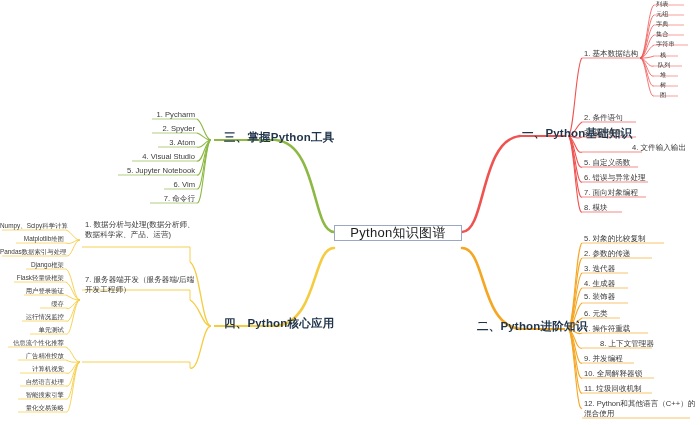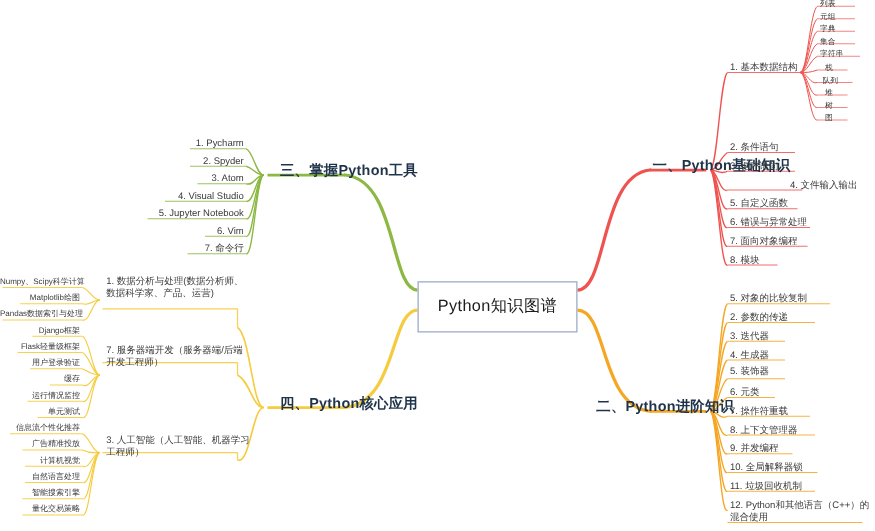--- a/index.html
+++ b/index.html
@@ -8,21 +8,21 @@
     font-family:"Liberation Sans","DejaVu Sans",sans-serif;
     color:#2b2b2b;
   }
   #canvas{position:absolute;inset:0;width:700px;height:425px;}
   svg.lines{position:absolute;left:0;top:0;width:700px;height:425px;pointer-events:none;}
 
   .node{position:absolute;white-space:nowrap;line-height:1.15;}
 
   
   .root{
-    left:334px;top:225px;width:128px;height:41px;
+    left:334px;top:225px;width:128px;height:16px;
     box-sizing:border-box;
     border:1px solid #9aa8c4;border-radius:0;background:#ffffff;
     display:flex;align-items:center;justify-content:center;
     font-size:13px;color:#1c1c1c;letter-spacing:.3px;
   }
 
   
   .b1{font-size:11.5px;font-weight:bold;color:#1f3349;letter-spacing:.2px;}
 
   
@@ -208,21 +208,21 @@
     <span>二、Python进阶知识</span>
   </div>
 
   <div class="node l2" style="left:584px;top:235px;"><span>5. 对象的比较复制</span></div>
   <div class="node l2" style="left:584px;top:250px;"><span>2. 参数的传递</span></div>
   <div class="node l2" style="left:584px;top:265px;"><span>3. 迭代器</span></div>
   <div class="node l2" style="left:584px;top:280px;"><span>4. 生成器</span></div>
   <div class="node l2" style="left:584px;top:293px;"><span>5. 装饰器</span></div>
   <div class="node l2" style="left:584px;top:310px;"><span>6. 元类</span></div>
   <div class="node l2" style="left:584px;top:325px;"><span>7. 操作符重载</span></div>
-  <div class="node l2" style="left:584px;top:340px;"><span>8. 上下文管理器</span></div>
+  <div class="node l2" style="left:600px;top:340px;"><span>8. 上下文管理器</span></div>
   <div class="node l2" style="left:584px;top:355px;"><span>9. 并发编程</span></div>
   <div class="node l2" style="left:584px;top:370px;"><span>10. 全局解释器锁</span></div>
   <div class="node l2" style="left:584px;top:385px;"><span>11. 垃圾回收机制</span></div>
   <div class="node l2 wrap" style="left:584px;top:399px;width:112px;"><span>12. Python和其他语言（C++）的混合使用</span></div>
 
   <div class="node b1" style="left:224px;top:131px;">
     <span>三、掌握Python工具</span>
   </div>
 
   <div class="node l2 ralign" style="left:97px;top:111px;width:98px;"><span>1. Pycharm</span></div>
@@ -232,21 +232,20 @@
   <div class="node l2 ralign" style="left:97px;top:167px;width:98px;"><span>5. Jupyter Notebook</span></div>
   <div class="node l2 ralign" style="left:97px;top:181px;width:98px;"><span>6. Vim</span></div>
   <div class="node l2 ralign" style="left:97px;top:195px;width:98px;"><span>7. 命令行</span></div>
 
   <div class="node b1" style="left:224px;top:317px;">
     <span>四、Python核心应用</span>
   </div>
 
   <div class="node l2 wrap" style="left:85px;top:220px;"><span>1. 数据分析与处理(数据分析师、数据科学家、产品、运营)</span></div>
   <div class="node l2 wrap" style="left:85px;top:275px;"><span>7. 服务器端开发（服务器端/后端开发工程师）</span></div>
-  <div class="node l2 wrap" style="left:85px;top:347px;"><span>3. 人工智能（人工智能、机器学习工程师）</span></div>
 
   <div class="node lleaf" style="left:0px;top:222px;width:64px;"><span>Numpy、Scipy科学计算</span></div>
   <div class="node lleaf" style="left:0px;top:235px;width:64px;"><span>Matplotlib绘图</span></div>
   <div class="node lleaf" style="left:0px;top:248px;width:64px;"><span>Pandas数据索引与处理</span></div>
 
   <div class="node lleaf" style="left:0px;top:261px;width:64px;"><span>Django框架</span></div>
   <div class="node lleaf" style="left:0px;top:274px;width:64px;"><span>Flask轻量级框架</span></div>
   <div class="node lleaf" style="left:0px;top:287px;width:64px;"><span>用户登录验证</span></div>
   <div class="node lleaf" style="left:0px;top:300px;width:64px;"><span>缓存</span></div>
   <div class="node lleaf" style="left:0px;top:313px;width:64px;"><span>运行情况监控</span></div>

